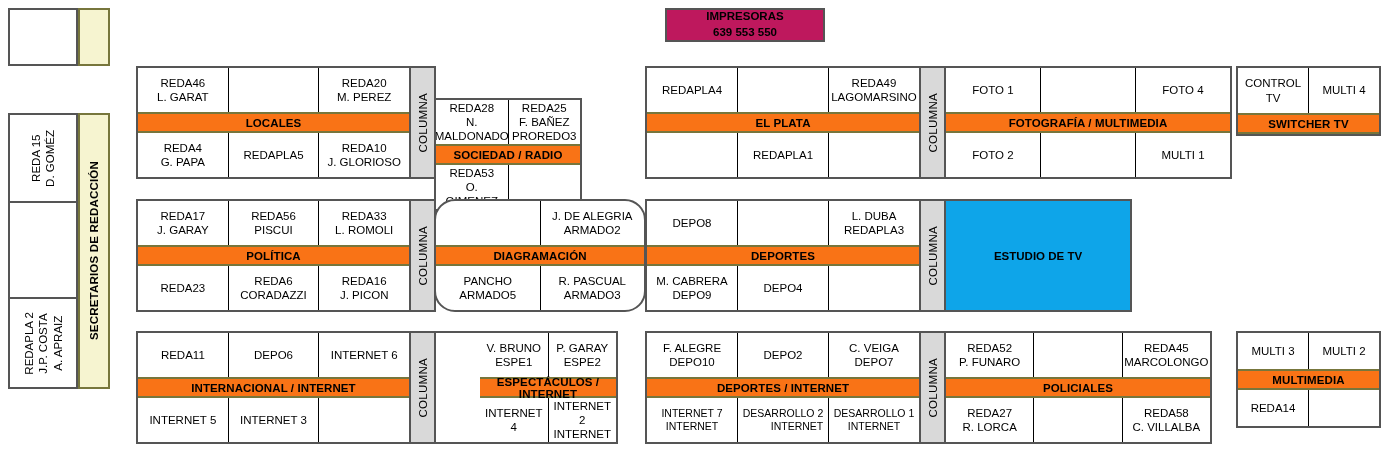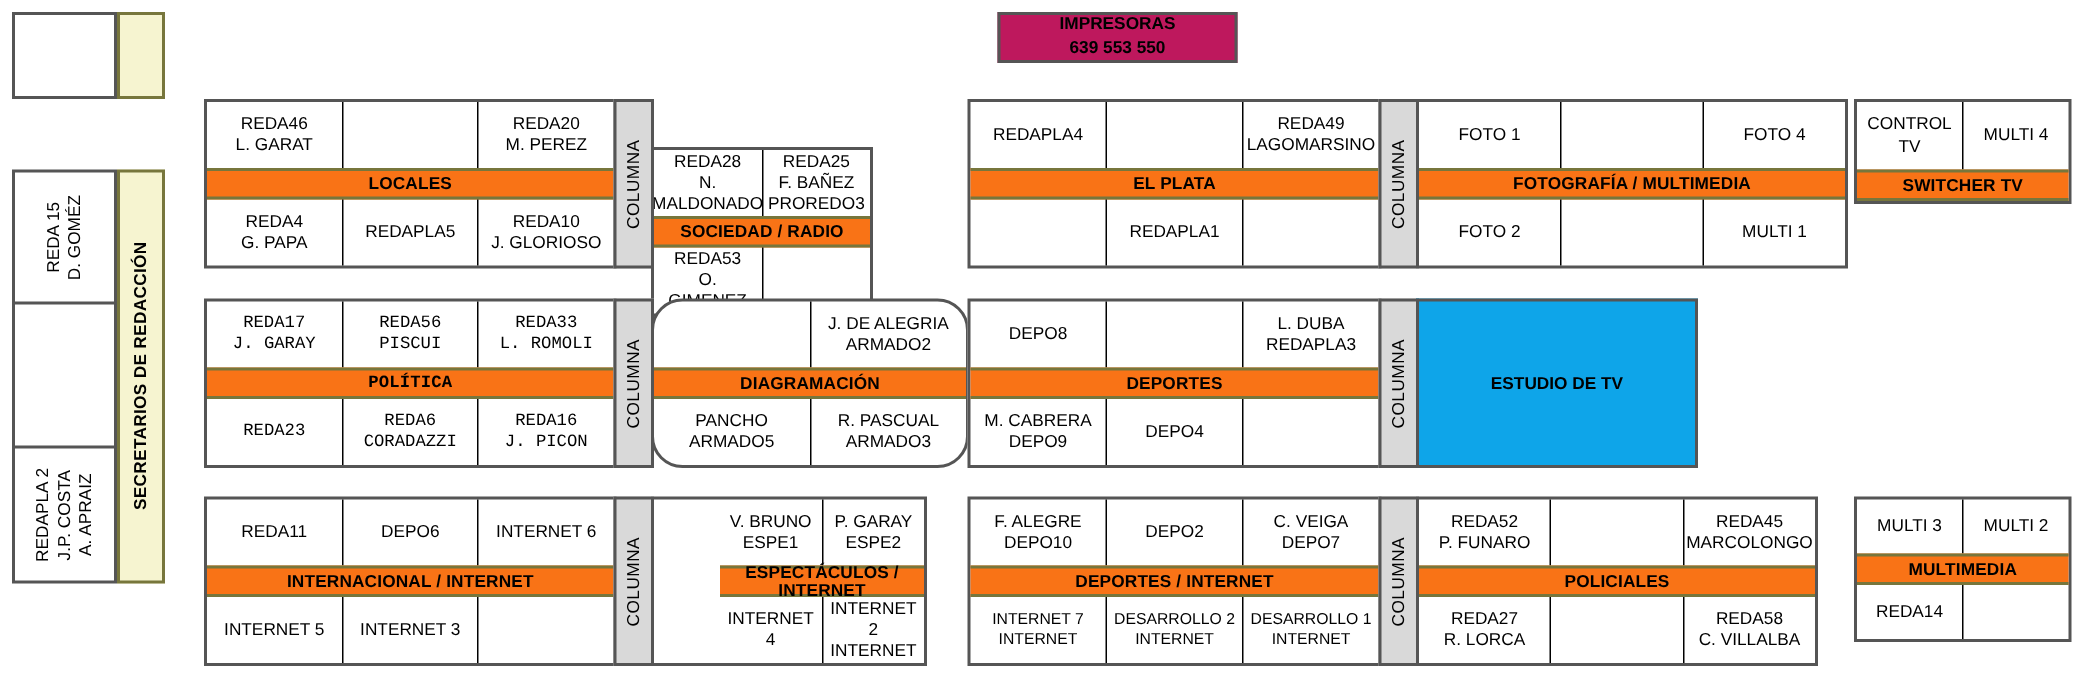--- a/index.html
+++ b/index.html
@@ -244,21 +244,21 @@
 </div>
 
 <div class="abs block" style="left:1236px; top:66px; width:145px; height:70px;">
   <div class="row">
     <div class="cell">CONTROL TV</div>
     <div class="cell">MULTI 4</div>
   </div>
   <div class="label-bar">SWITCHER TV</div>
 </div>
 
-<div class="abs block" style="left:136px; top:199px; width:275px; height:113px;font-family:Liberation Mono, monospace;">
+<div class="abs block" style="left:136px; top:199px; width:275px; height:113px;">
   <div class="row">
     <div class="cell">REDA17
 J. GARAY</div>
     <div class="cell">REDA56
 PISCUI</div>
     <div class="cell">REDA33
 L. ROMOLI</div>
   </div>
   <div class="label-bar">POLÍTICA</div>
   <div class="row">
@@ -351,21 +351,21 @@
     <div class="cell">F. ALEGRE
 DEPO10</div>
     <div class="cell">DEPO2</div>
     <div class="cell">C. VEIGA
 DEPO7</div>
   </div>
   <div class="label-bar">DEPORTES / INTERNET</div>
   <div class="row">
     <div class="cell" style="font-size:10.5px;">INTERNET 7
 INTERNET</div>
-    <div class="cell" style="font-size:10.5px;">DESARROLLO 2
+    <div class="cell" style="font-size:10.5px;text-align:right;">DESARROLLO 2
 INTERNET</div>
     <div class="cell" style="font-size:10.5px;">DESARROLLO 1
 INTERNET</div>
   </div>
 </div>
 
 <div class="abs columna" style="left:919px; top:331px; width:27px; height:113px;">
   <span>COLUMNA</span>
 </div>
 

